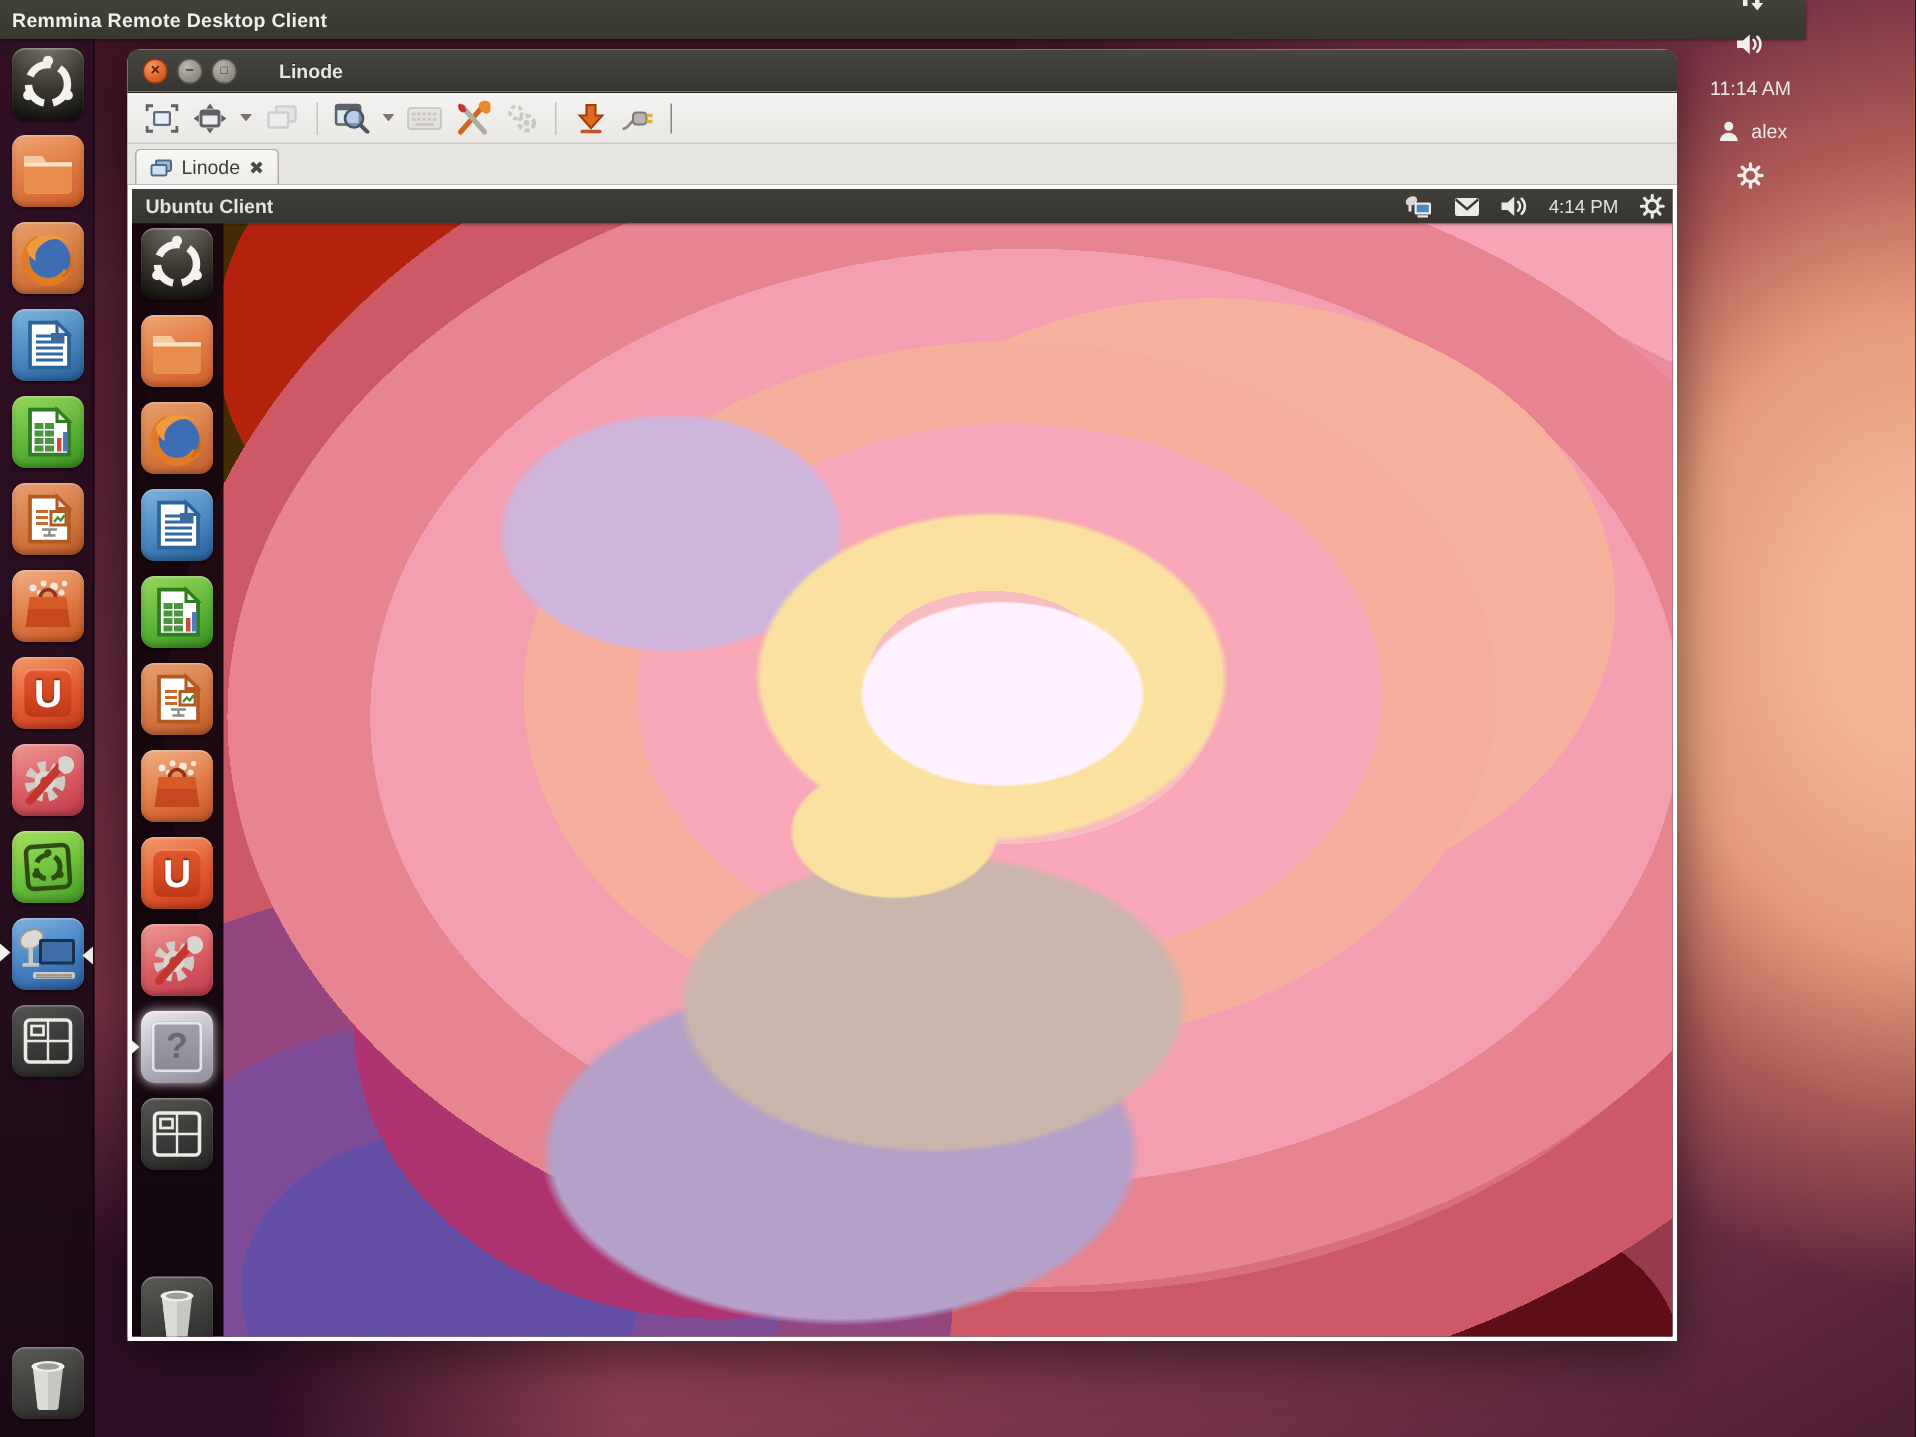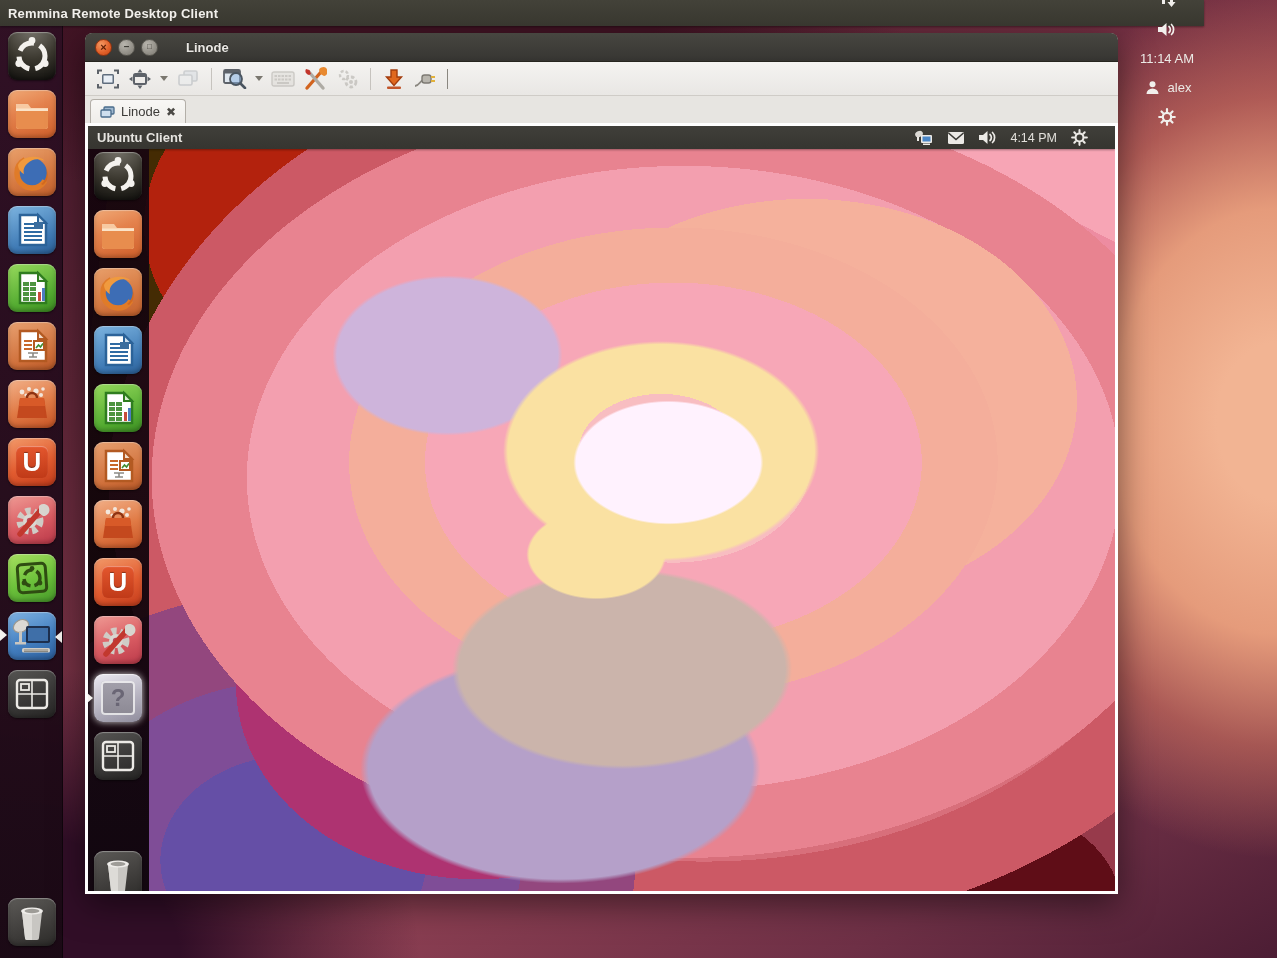--- a/index.html
+++ b/index.html
@@ -121,21 +121,21 @@
       linear-gradient(97deg, #1e0403 0 2.5%, #442d07 2.5% 9%, #591208 9% 16%, #7e1c0c 16% 19.5%, #a92411 19.5% 26%, #b42b60 26% 32%, rgba(0,0,0,0) 32%),
       linear-gradient(0deg, #321132 0 5%, #4a1a3e 5% 10%, #6d2f56 10% 16%, rgba(0,0,0,0) 22%),
       linear-gradient(180deg, #40090a 0 3%, rgba(0,0,0,0) 9%),
       linear-gradient(115deg, #3a070c 0%, #7e2038 30%, #bf5a66 58%, #b05a70 78%, #7c3f5e 100%);
     filter:saturate(1.05) contrast(1.02); }
 
   #remote-panel { position:absolute; left:0; top:0; right:0; height:23px;
     background:linear-gradient(#403f3a,#363530); display:flex; align-items:center;
     box-shadow:0 1px 2px rgba(0,0,0,.35); }
   #remote-panel .rp-title { font-size:13px; font-weight:bold; color:#e6e4e0; padding-left:9px; }
-  #remote-panel .tray { margin-left:auto; display:flex; align-items:center; gap:12px; padding-right:26px; }
+  #remote-panel .tray { margin-left:auto; display:flex; align-items:center; gap:12px; padding-right:4px; }
   #remote-panel .tray-text { font-size:12.5px; color:#e2e0db; }
 
   #remote-launcher { position:absolute; left:0; top:23px; bottom:0; width:61px;
     background:linear-gradient(180deg, rgba(24,6,16,.93), rgba(12,3,8,.95)); }
   .remote-arrow-l { left:-1px; border-left:7px solid #f4f2ee; }
 </style>
 </head>
 <body>
 
 <div id="stage">

